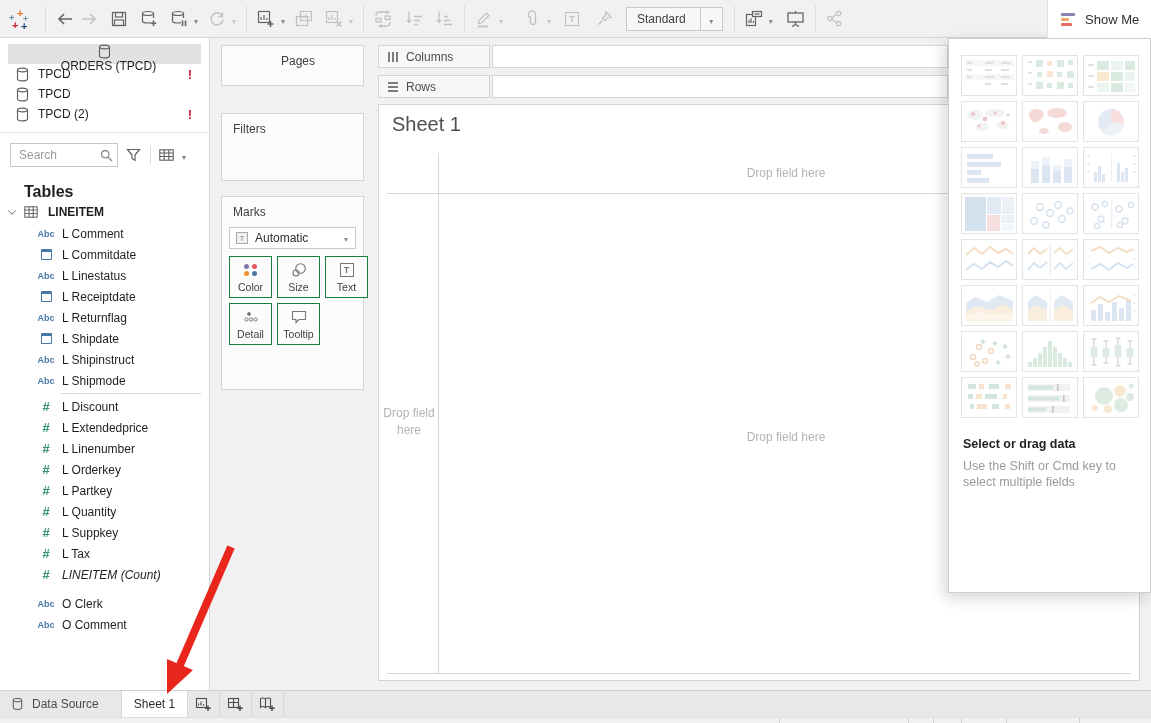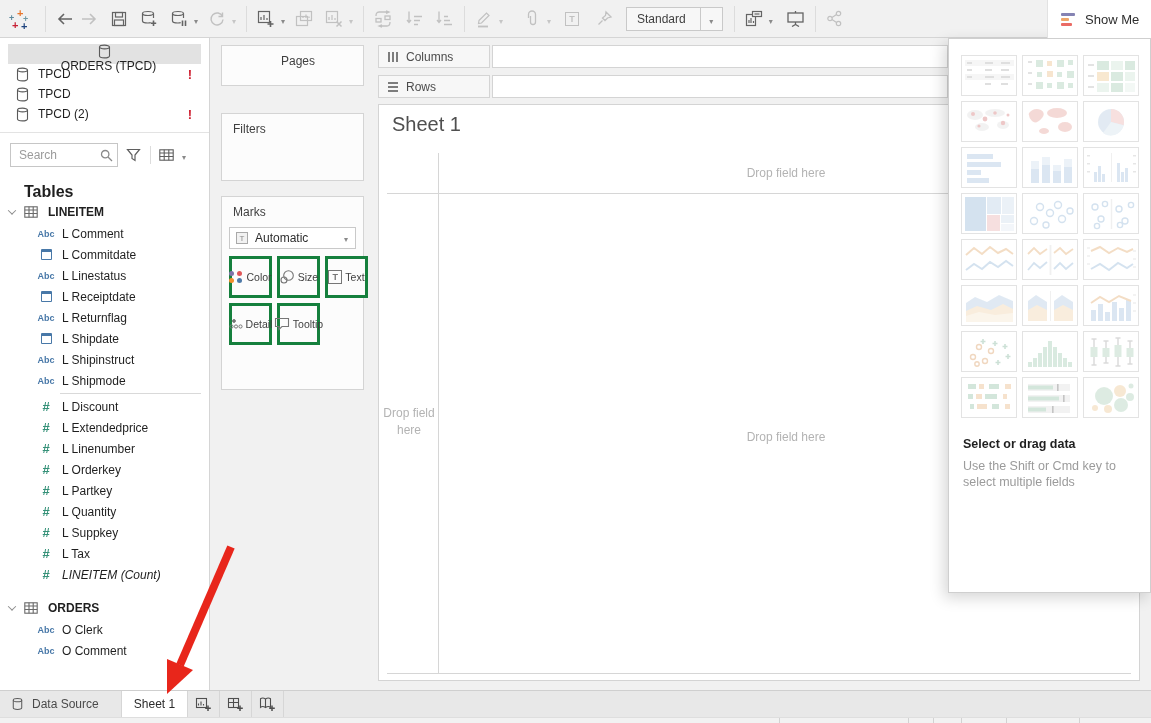--- a/index.html
+++ b/index.html
@@ -67,21 +67,21 @@
   .card { position:absolute; left:11px; width:143px; background:#fcfcfc; border:1px solid #d4d4d4; }
   .card-title { font-size:12px; color:#3f3f3f; padding:8px 0 0 11px; }
   .card.pages { top:7px; height:41px;text-align:center; }
   .card.filters { top:75px; height:68px; }
   .card.marks { top:158px; height:194px; }
   .marks-dd { margin:8px 7px 0; height:22px; border:1px solid #c9c9c9; background:#fff; display:flex; align-items:center; font-size:12px; color:#2e2e2e; padding-left:6px; }
   .marks-dd .mini-t { width:12px; height:12px; border:1px solid #a9a9a9; color:#8a8a8a; font-size:8px; display:flex; align-items:center; justify-content:center; margin-right:7px; background:#f2f2f2; }
   .marks-dd .mini-t::before { content:"T"; }
   .marks-dd .caret { margin-left:auto; margin-right:4px; }
   .marks-grid { display:grid; grid-template-columns:repeat(3,43px); gap:5px; margin:7px 0 0 7px; }
-  .mbtn { height:42px; border:3px solid #15803d; background:#fcfcfc; display:flex; flex-direction:row; align-items:center; justify-content:center; gap:3px; font-size:10.5px; color:#3f3f3f; }
+  .mbtn { height:42px; border:1px solid #15803d; background:#fcfcfc; display:flex; flex-direction:column; align-items:center; justify-content:center; gap:3px; font-size:10.5px; color:#3f3f3f; }
   .mbtn .micon { height:16px; display:flex; align-items:center; justify-content:center; color:#767676; }
   .cdots { display:grid; grid-template-columns:6px 6px; gap:2px; }
   .cdots i { width:5px; height:5px; border-radius:50%; }
 
   
   .workspace { position:absolute; left:375px; top:38px; width:776px; height:652px; background:#f1f1f1; }
   .shelf { position:absolute; left:3px; display:flex; }
   .shelf.columns { top:7px; } .shelf.rows { top:37px; }
   .shelf-label { width:112px; height:23px; background:#f7f7f7; border:1px solid #d4d4d4; display:flex; align-items:center; gap:8px; padding-left:9px; font-size:12px; color:#4c4c4c; }
   .shelf-area { width:456px; height:23px; background:#fff; border:1px solid #d4d4d4; margin-left:2px; }
@@ -426,30 +426,20 @@
       </div>
     <div class="frow">
         <span class="fi num"></span>
         <span class="ftext">L Tax</span>
       </div>
     <div class="frow it">
         <span class="fi num"></span>
         <span class="ftext">LINEITEM (Count)</span>
       </div>
     <div class="orders-gap"></div>
-    <div class="tbl-header">
-      <span class="chev"></span>
-      <span class="tico">
-          <svg width="14" height="12" viewBox="0 0 14 12" fill="none" stroke="currentColor" stroke-width="1.1">
-            <rect x="0.8" y="0.8" width="12.4" height="10.4"></rect>
-            <path d="M0.8 4 H13.2 M0.8 7.5 H13.2 M5 0.8 V11.2 M9.2 0.8 V11.2"></path>
-          </svg>
-        </span>
-      <span>ORDERS</span>
-    </div>
     <div class="frow">
         <span class="fi abc"></span>
         <span class="ftext">O Clerk</span>
       </div>
     <div class="frow">
         <span class="fi abc"></span>
         <span class="ftext">O Comment</span>
       </div>
     <div class="frow"></div>
   </aside>

